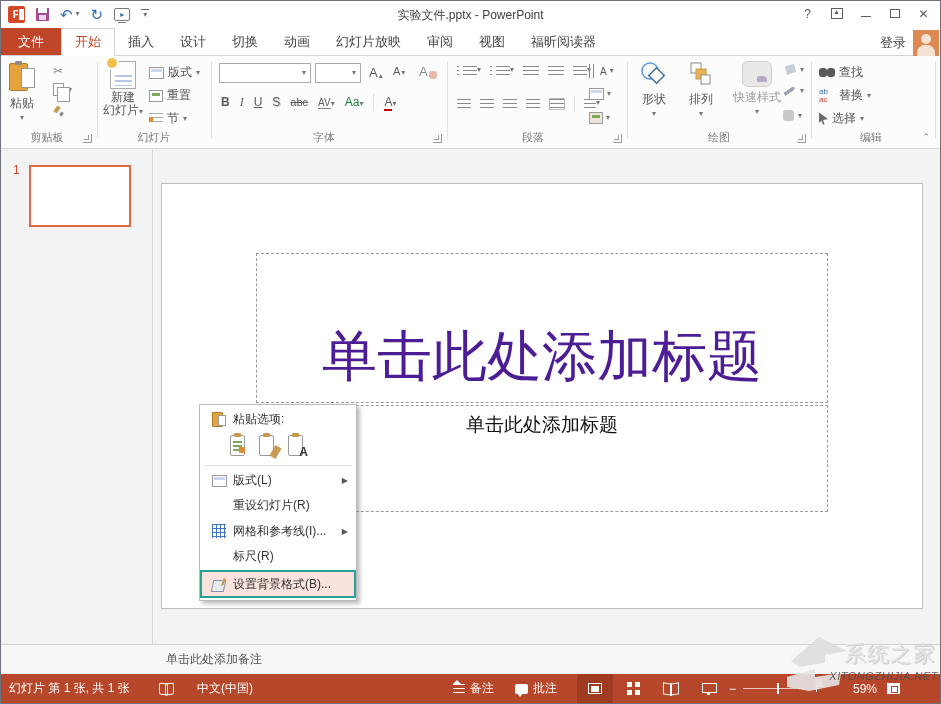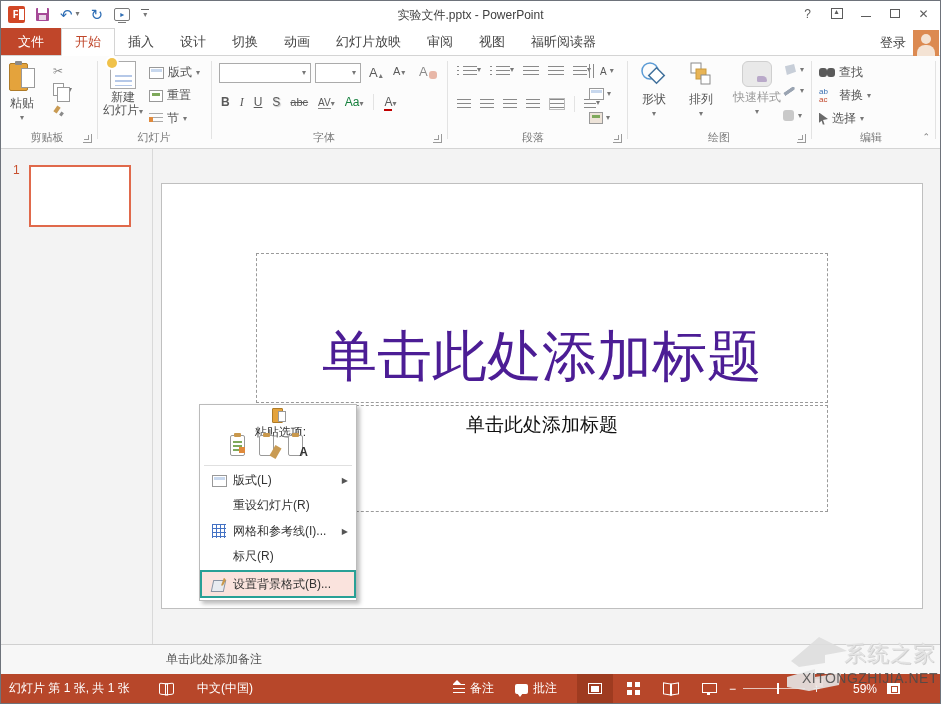--- a/index.html
+++ b/index.html
@@ -156,21 +156,21 @@
   .vshow::before { content:""; position:absolute; left:0; top:0; width:13px; height:8px; border:1px solid #fff; }
   .vshow::after { content:""; position:absolute; left:5px; bottom:0; width:3px; height:3px; background:#fff; }
   .ztrack { position:absolute; top:14px; width:62px; height:1px; background:#E7C5BB; }
   .zhandle { position:absolute; top:9px; width:2px; height:11px; background:#fff; }
   .fitic { width:13px; height:11px; border:1px solid #fff; background:#fff; position:relative; }
   .fitic::after { content:""; position:absolute; left:3px; top:2px; width:5px; height:5px; border:1px solid #B7472A; }
 
   
   .watermark { position:absolute; right:0; bottom:0; width:155px; height:72px; z-index:30; pointer-events:none; }
   .wm-name { position:absolute; right:4px; top:8px; font-size:22px; font-weight:normal; color:#E3E3E3; letter-spacing:1px; text-shadow:1px 1px 0 #cfcfcf; }
-  .wm-domain { position:absolute; right:2px; top:39px; font-size:14px; color:#4a4a4a; letter-spacing:.5px; opacity:.85; }
+  .wm-domain { position:absolute; right:2px; top:39px; font-size:11px; color:#4a4a4a; letter-spacing:.5px; opacity:.85;font-style:italic; }
   .wm-logo { position:absolute; left:0; top:2px; opacity:.9; }
 </style>
 </head>
 <body>
 
 <div class="win">
 
   <div class="titlebar">
     <div class="qat">
       <span class="pptlogo">P</span>
@@ -415,21 +415,21 @@
           <span>单击此处添加标题</span>
         </div>
         <div class="ph ph-sub">
           <span>单击此处添加标题</span>
         </div>
       </div>
     </div>
   </div>
 
   <div class="ctxmenu">
-    <div class="cm-row" style="height:24px;flex-direction:column;">
+    <div class="cm-row" style="height:24px;">
       <span class="cm-ic">
           <span class="cm-clip-sm">
             <span class="pb"></span>
             <span class="pg"></span>
           </span>
         </span>
       <span class="cm-label">粘贴选项:</span>
     </div>
     <div class="cm-pasteicons">
       <span class="pclip">

